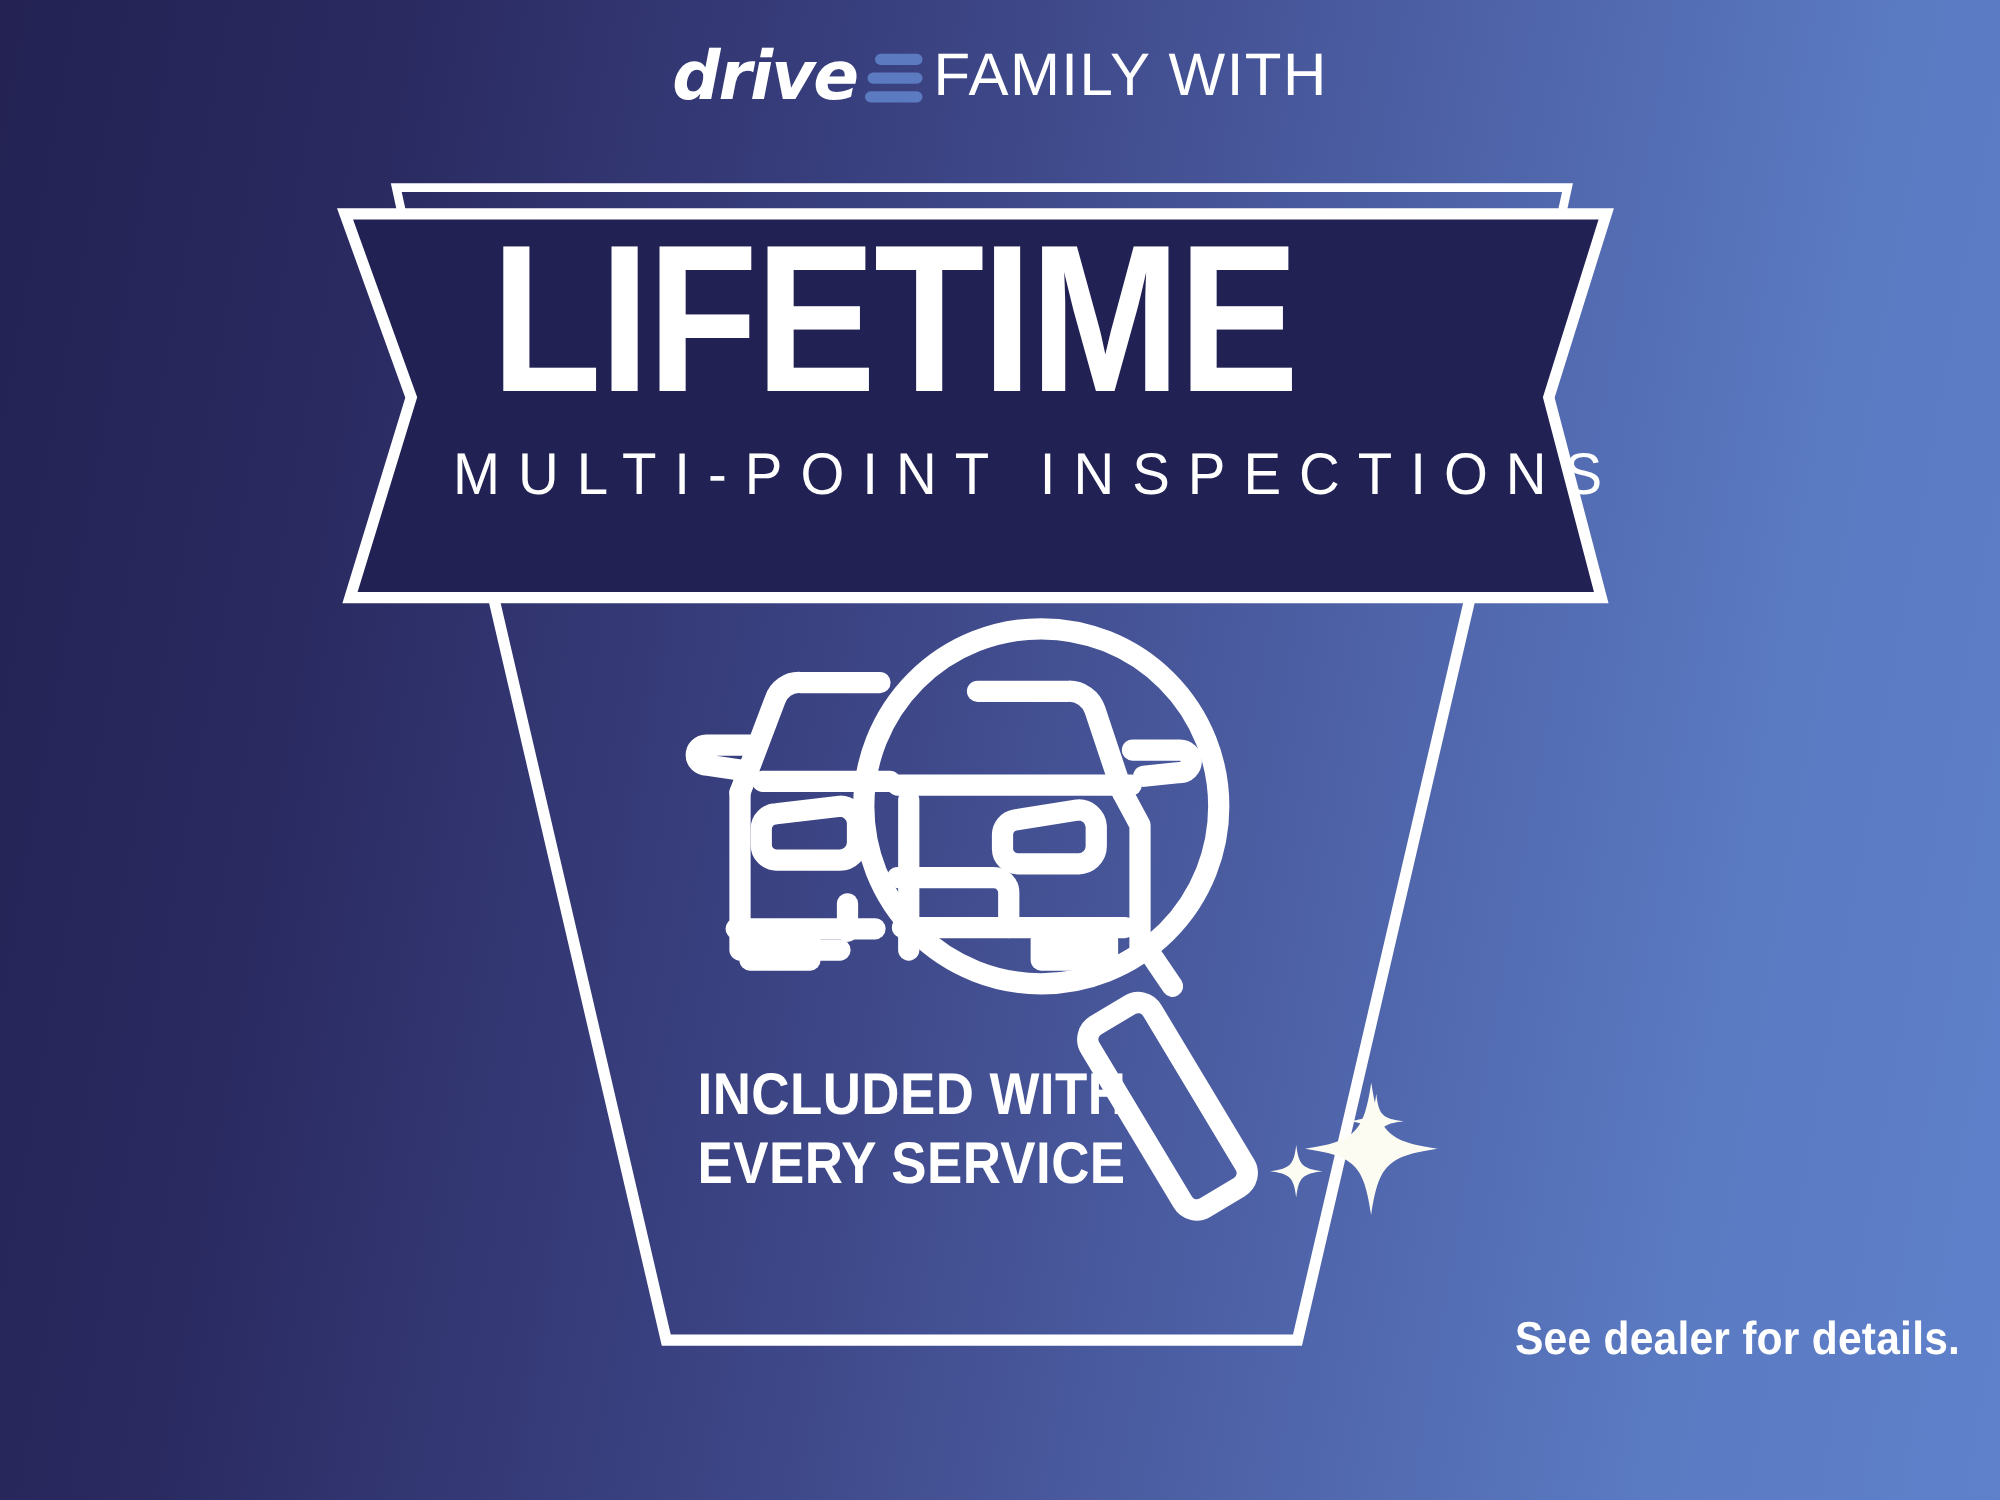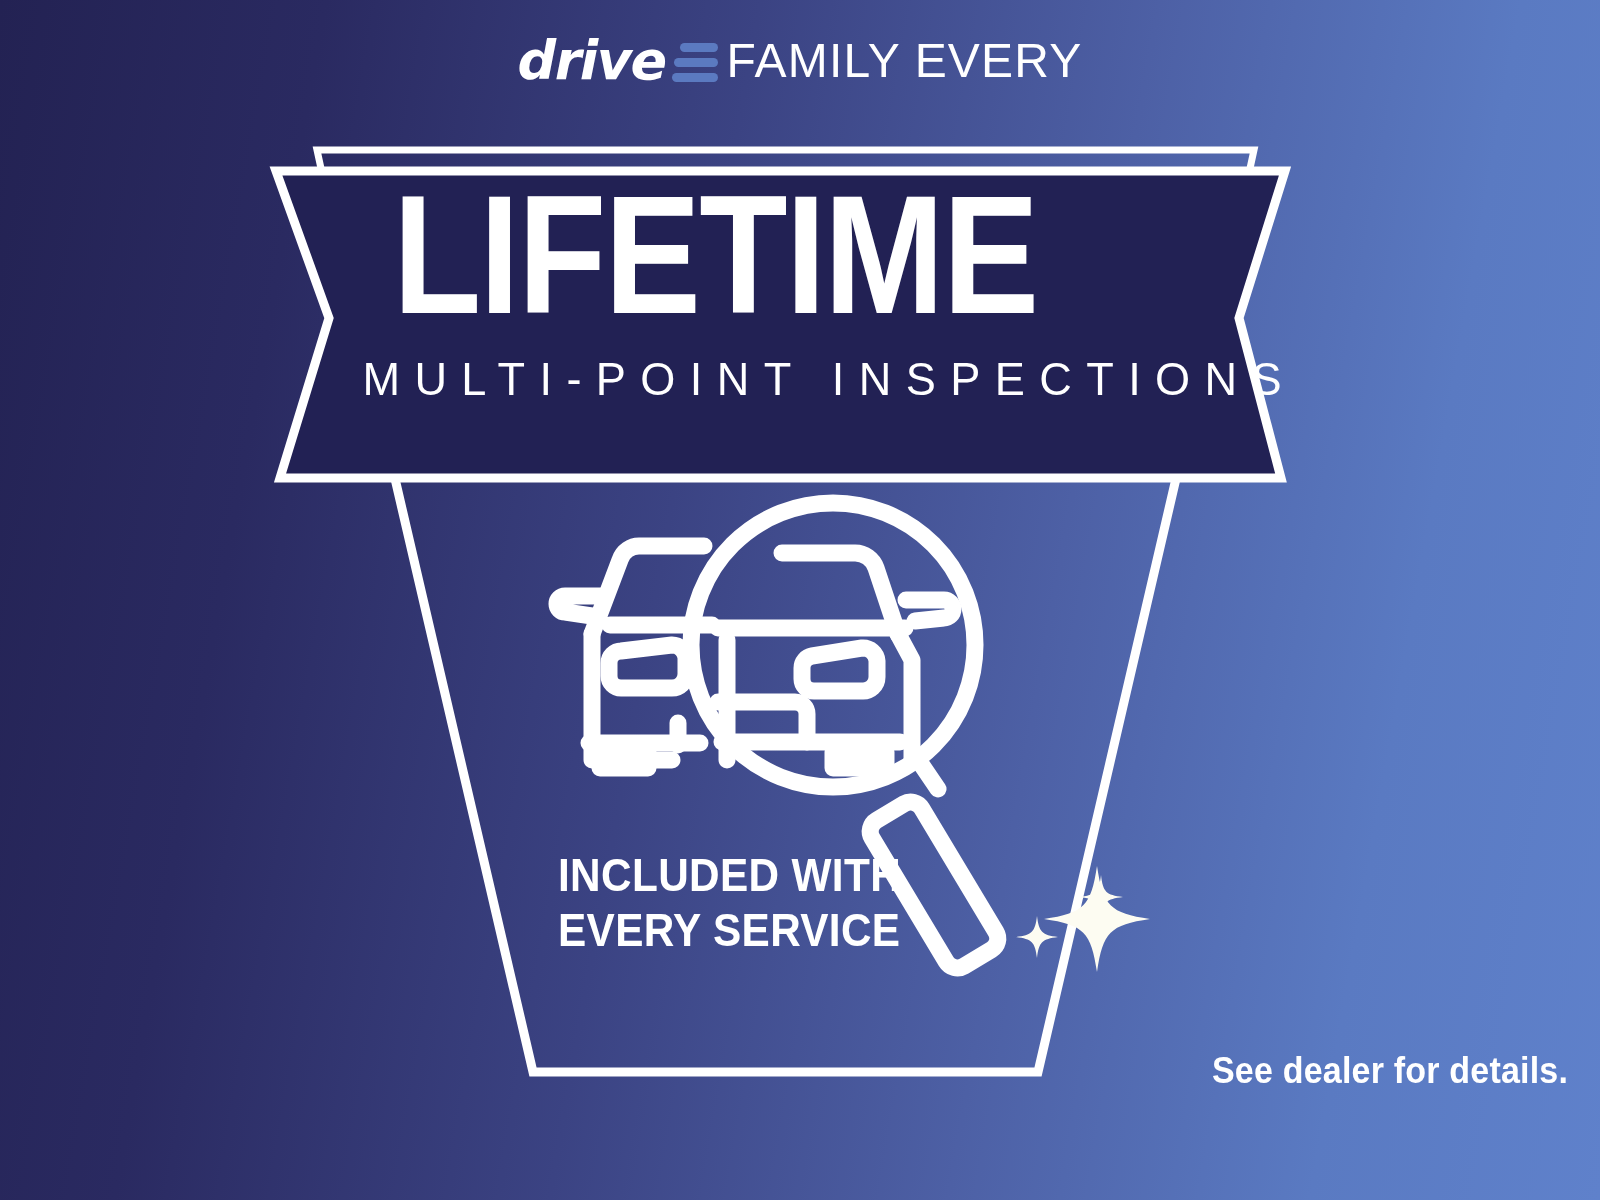--- a/index.html
+++ b/index.html
@@ -146,21 +146,21 @@
 
 <div id="stage">
 
   <div id="logo">
     <span id="logo-drive">drive</span>
     <span id="logo-bars">
       <i class="b1"></i>
         <i class="b2"></i>
         <i class="b3"></i>
     </span>
-    <span id="logo-family">FAMILY EVERY</span>
+    <span id="logo-family">FAMILY WITH</span>
   </div>
 
   <svg id="emblem" viewBox="0 0 1600 1200">
 
     <path d="M 317 150 L 1254 150 L 1244 196 L 327 196 Z" fill="none" stroke="#ffffff" stroke-width="7"></path>
 
     <path d="M 393 470 L 1178 470 L 1038 1072 L 533 1072 Z" fill="none" stroke="#ffffff" stroke-width="9"></path>
 
     <path d="M 276 171
              L 1285 171

